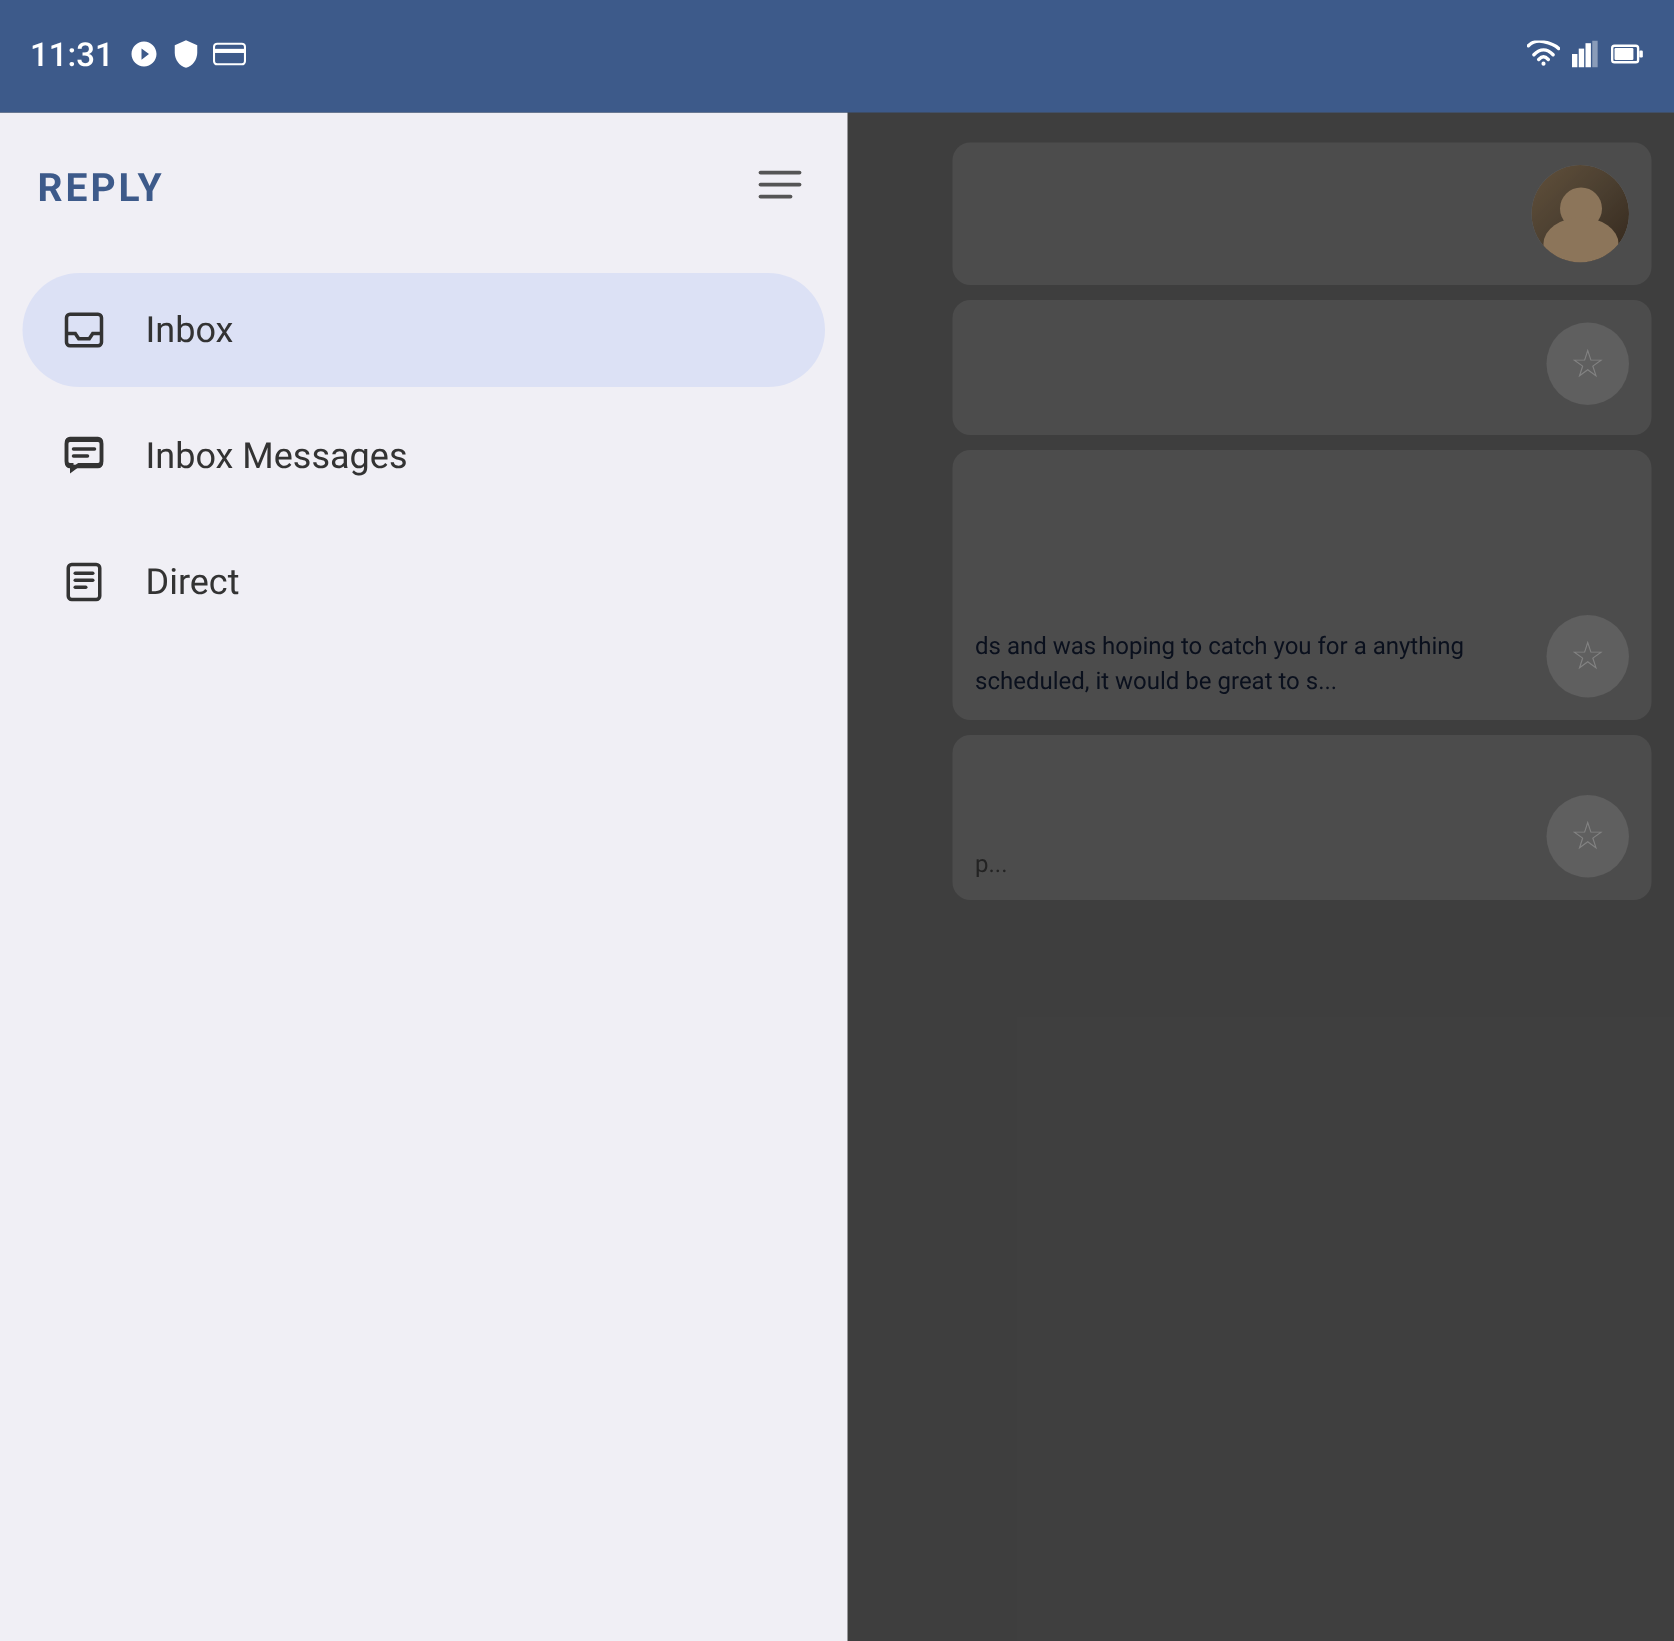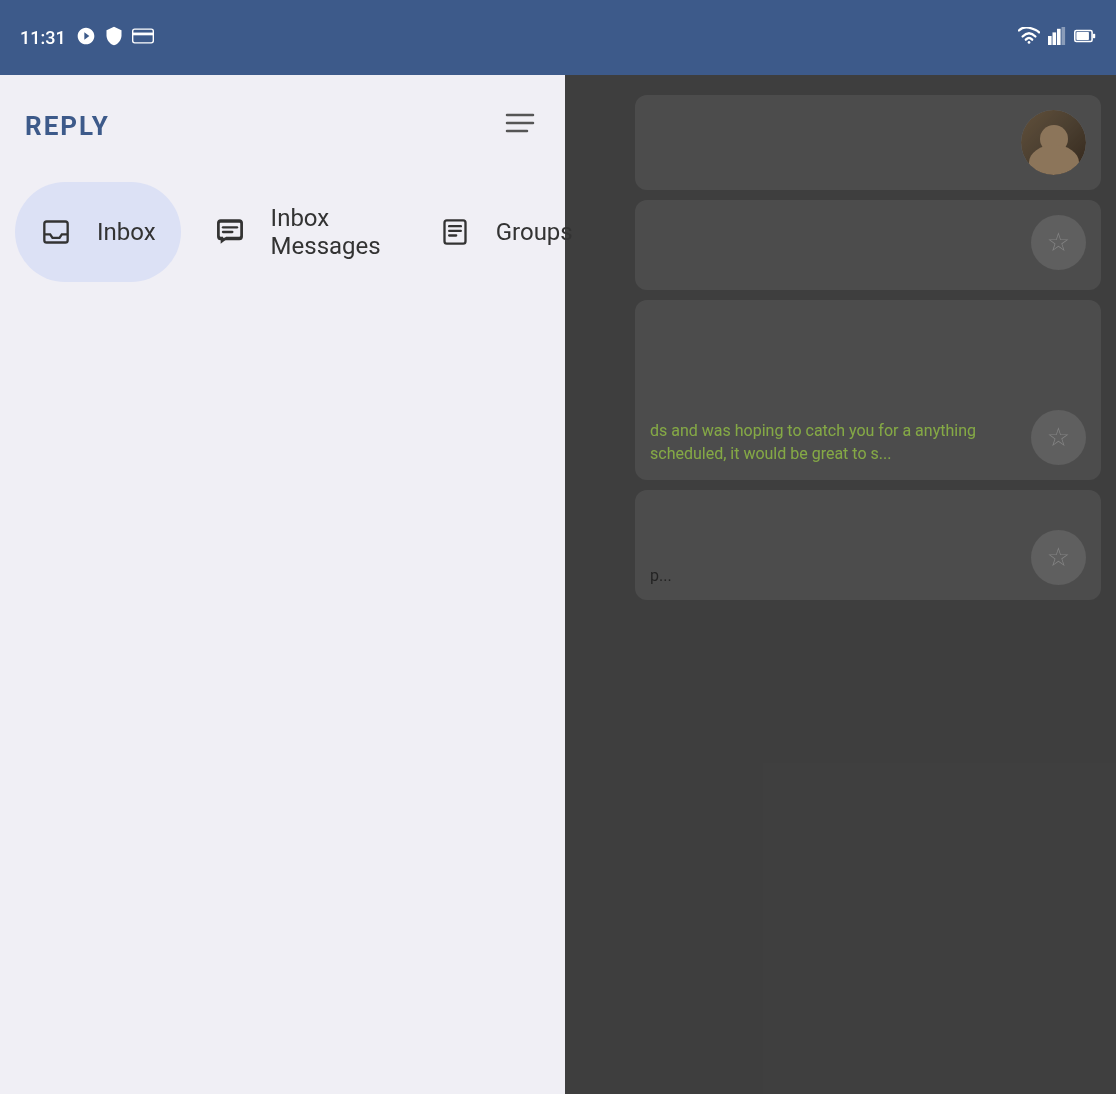--- a/index.html
+++ b/index.html
@@ -33,21 +33,21 @@
     }
 
     .status-left {
       display: flex;
       align-items: center;
       gap: 10px;
     }
 
     .status-time {
       color: white;
-      font-size: 18px;
+      font-size: 22px;
       font-weight: 500;
     }
 
     .status-icons {
       display: flex;
       align-items: center;
       gap: 8px;
     }
 
     .status-icon {
@@ -161,21 +161,21 @@
     .star-icon {
       color: #bbb;
       font-size: 26px;
     }
 
     .card-text {
       position: absolute;
       bottom: 15px;
       left: 15px;
       right: 80px;
-      color: #bef264;
+      color: #0f172a;
       font-size: 16px;
       line-height: 1.4;
     }
 
     
     .drawer-overlay {
       position: absolute;
       top: 75px;
       left: 0;
       right: 0;
@@ -220,22 +220,23 @@
     }
 
     .hamburger-close-icon {
       color: #555;
       font-size: 28px;
     }
 
     
     .nav-items {
       display: flex;
-      flex-direction: row;
+      flex-direction: column;
       gap: 8px;
+      text-align: center;
     }
 
     .nav-item {
       display: flex;
       align-items: center;
       gap: 25px;
       padding: 22px 25px;
       border-radius: 50px;
       cursor: pointer;
     }
@@ -401,16 +402,16 @@
 
     <div class="nav-item">
       <span class="nav-item-icon">
         <svg class="icon-svg" viewBox="0 0 24 24" fill="none" xmlns="http://www.w3.org/2000/svg">
           <rect x="3" y="2" width="18" height="20" rx="2" stroke="#333" stroke-width="2"></rect>
           <line x1="7" y1="7" x2="17" y2="7" stroke="#333" stroke-width="2" stroke-linecap="round"></line>
           <line x1="7" y1="11" x2="17" y2="11" stroke="#333" stroke-width="2" stroke-linecap="round"></line>
           <line x1="7" y1="15" x2="13" y2="15" stroke="#333" stroke-width="2" stroke-linecap="round"></line>
         </svg>
       </span>
-      <span class="nav-item-label">Groups</span>
+      <span class="nav-item-label">Direct</span>
     </div>
   </nav>
 </div>
 
 </body></html>

